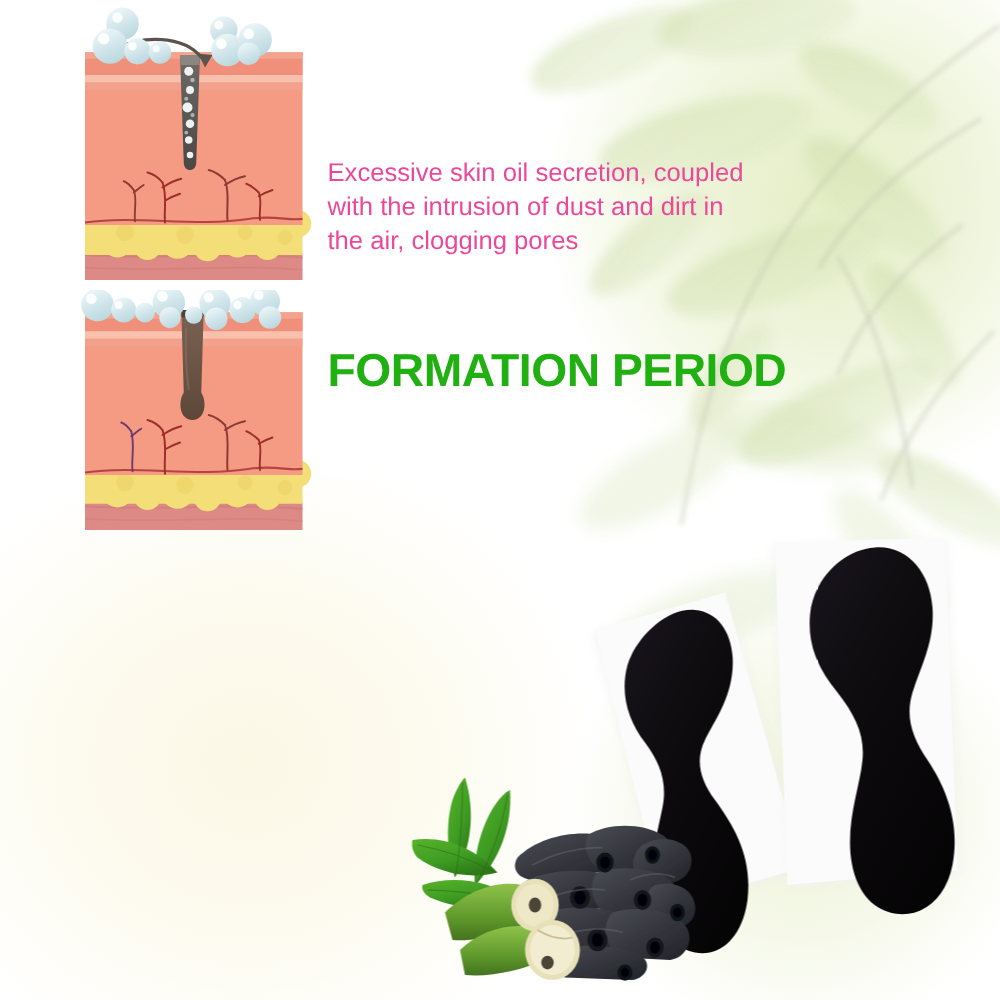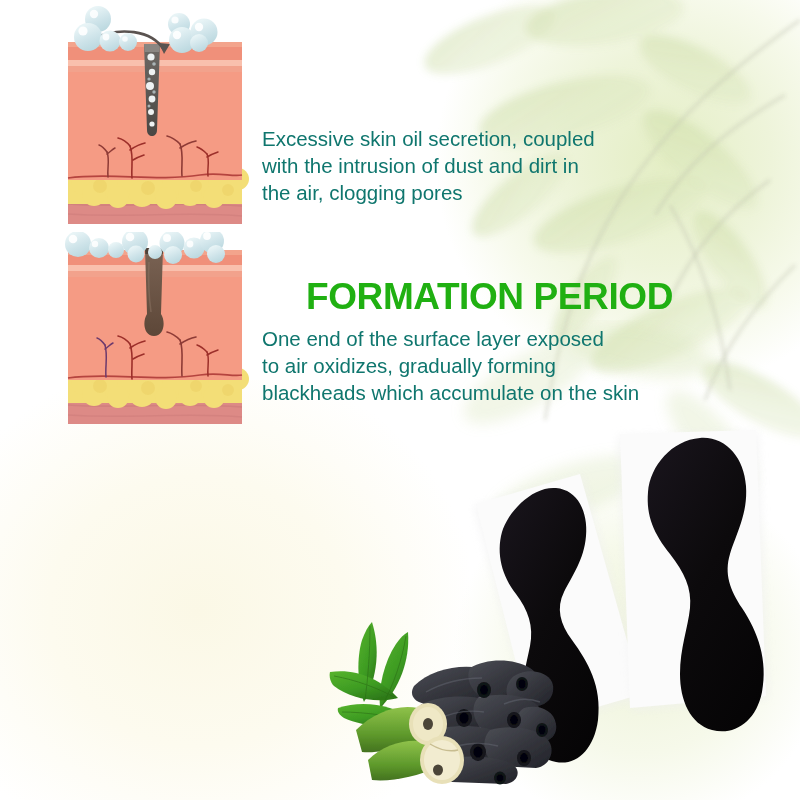--- a/index.html
+++ b/index.html
@@ -37,21 +37,21 @@
     position:absolute;
     color:#20b012;
     font-weight:bold;
     font-size:37px;
     letter-spacing:-0.4px;
     white-space:nowrap;
     line-height:1;
   }
   .bodytext{
     position:absolute;
-    color:#0f766e;
+    color:#ec4899;
     font-size:20.5px;
     line-height:27px;
     white-space:pre-line;
   }
 
   
   .photo{position:absolute;}
 </style>
 </head>
 <body>
@@ -333,24 +333,21 @@
       <circle cx="147" cy="4" r="3.9" fill="#ffffff" opacity=".9"></circle>
       <circle cx="156" cy="22" r="9" fill="url(#bub2)"></circle>
       <circle cx="95" cy="20" r="7" fill="url(#bub2)"></circle>
     </g>
   </svg>
 
   <div class="bodytext" style="left:262px;top:125px;width:400px;">Excessive skin oil secretion, coupled
 with the intrusion of dust and dirt in
 the air, clogging pores</div>
 
-  <div class="headline" style="left:262px;top:278px;margin-left:44px;">FORMATION PERIOD</div>
-  <div class="bodytext" style="left:262px;top:325px;width:430px;">One end of the surface layer exposed
-to air oxidizes, gradually forming
-blackheads which accumulate on the skin</div>
+  <div class="headline" style="left:262px;top:278px;">FORMATION PERIOD</div>
 
   <svg class="photo" style="left:468px;top:420px;width:332px;height:372px;" viewBox="0 0 332 372">
     <defs>
       <linearGradient id="stripg" x1="0.2" y1="0" x2="0.9" y2="1">
         <stop offset="0%" stop-color="#17131a"></stop>
         <stop offset="45%" stop-color="#0c0a0c"></stop>
         <stop offset="100%" stop-color="#050405"></stop>
       </linearGradient>
       <filter id="softsh">
           <feGaussianBlur stdDeviation="4"></feGaussianBlur>

